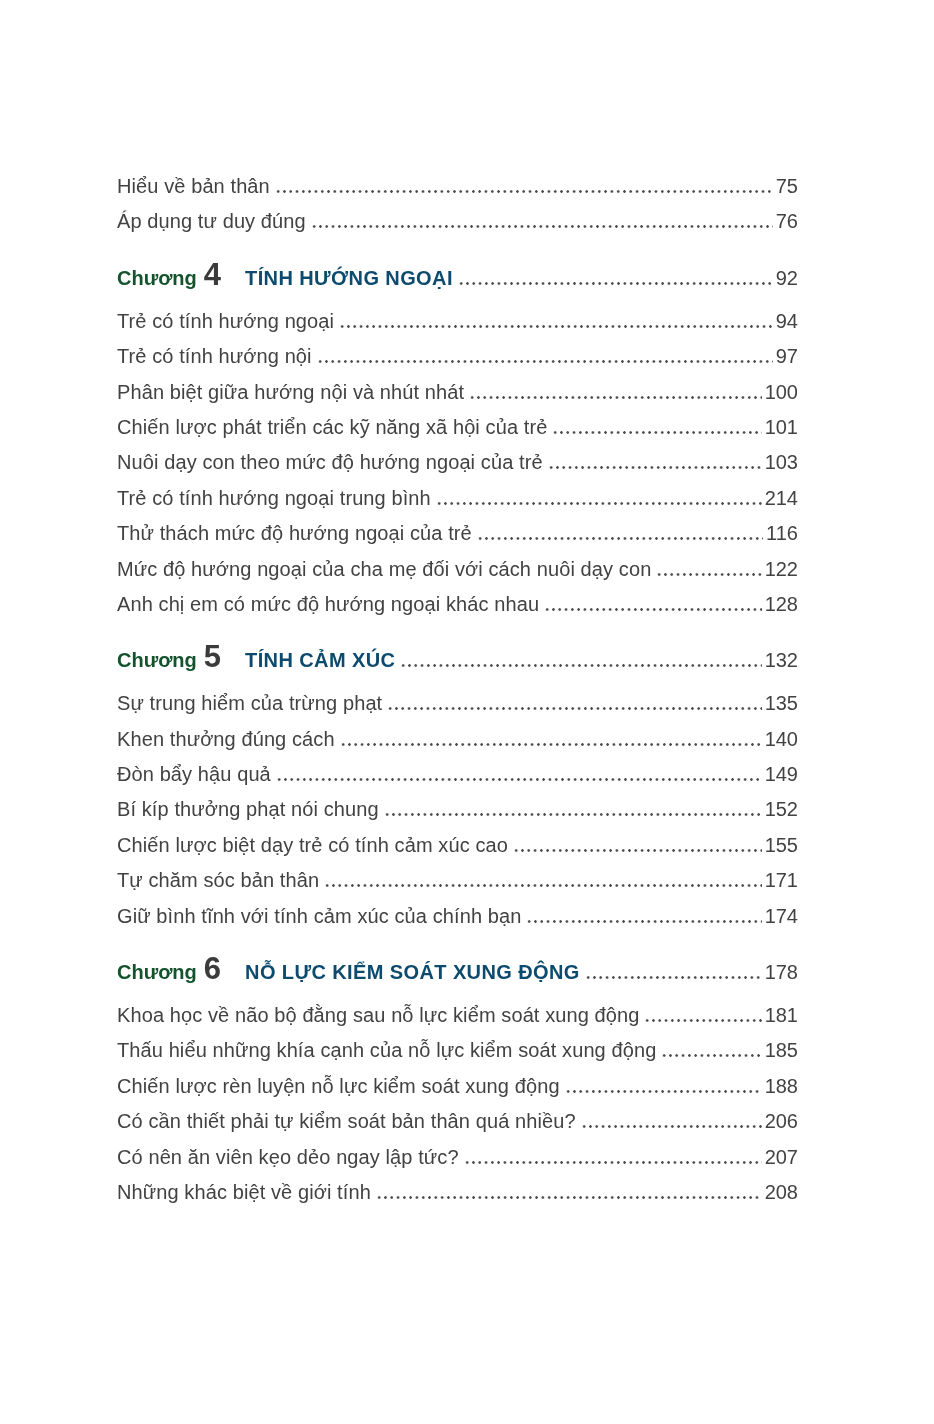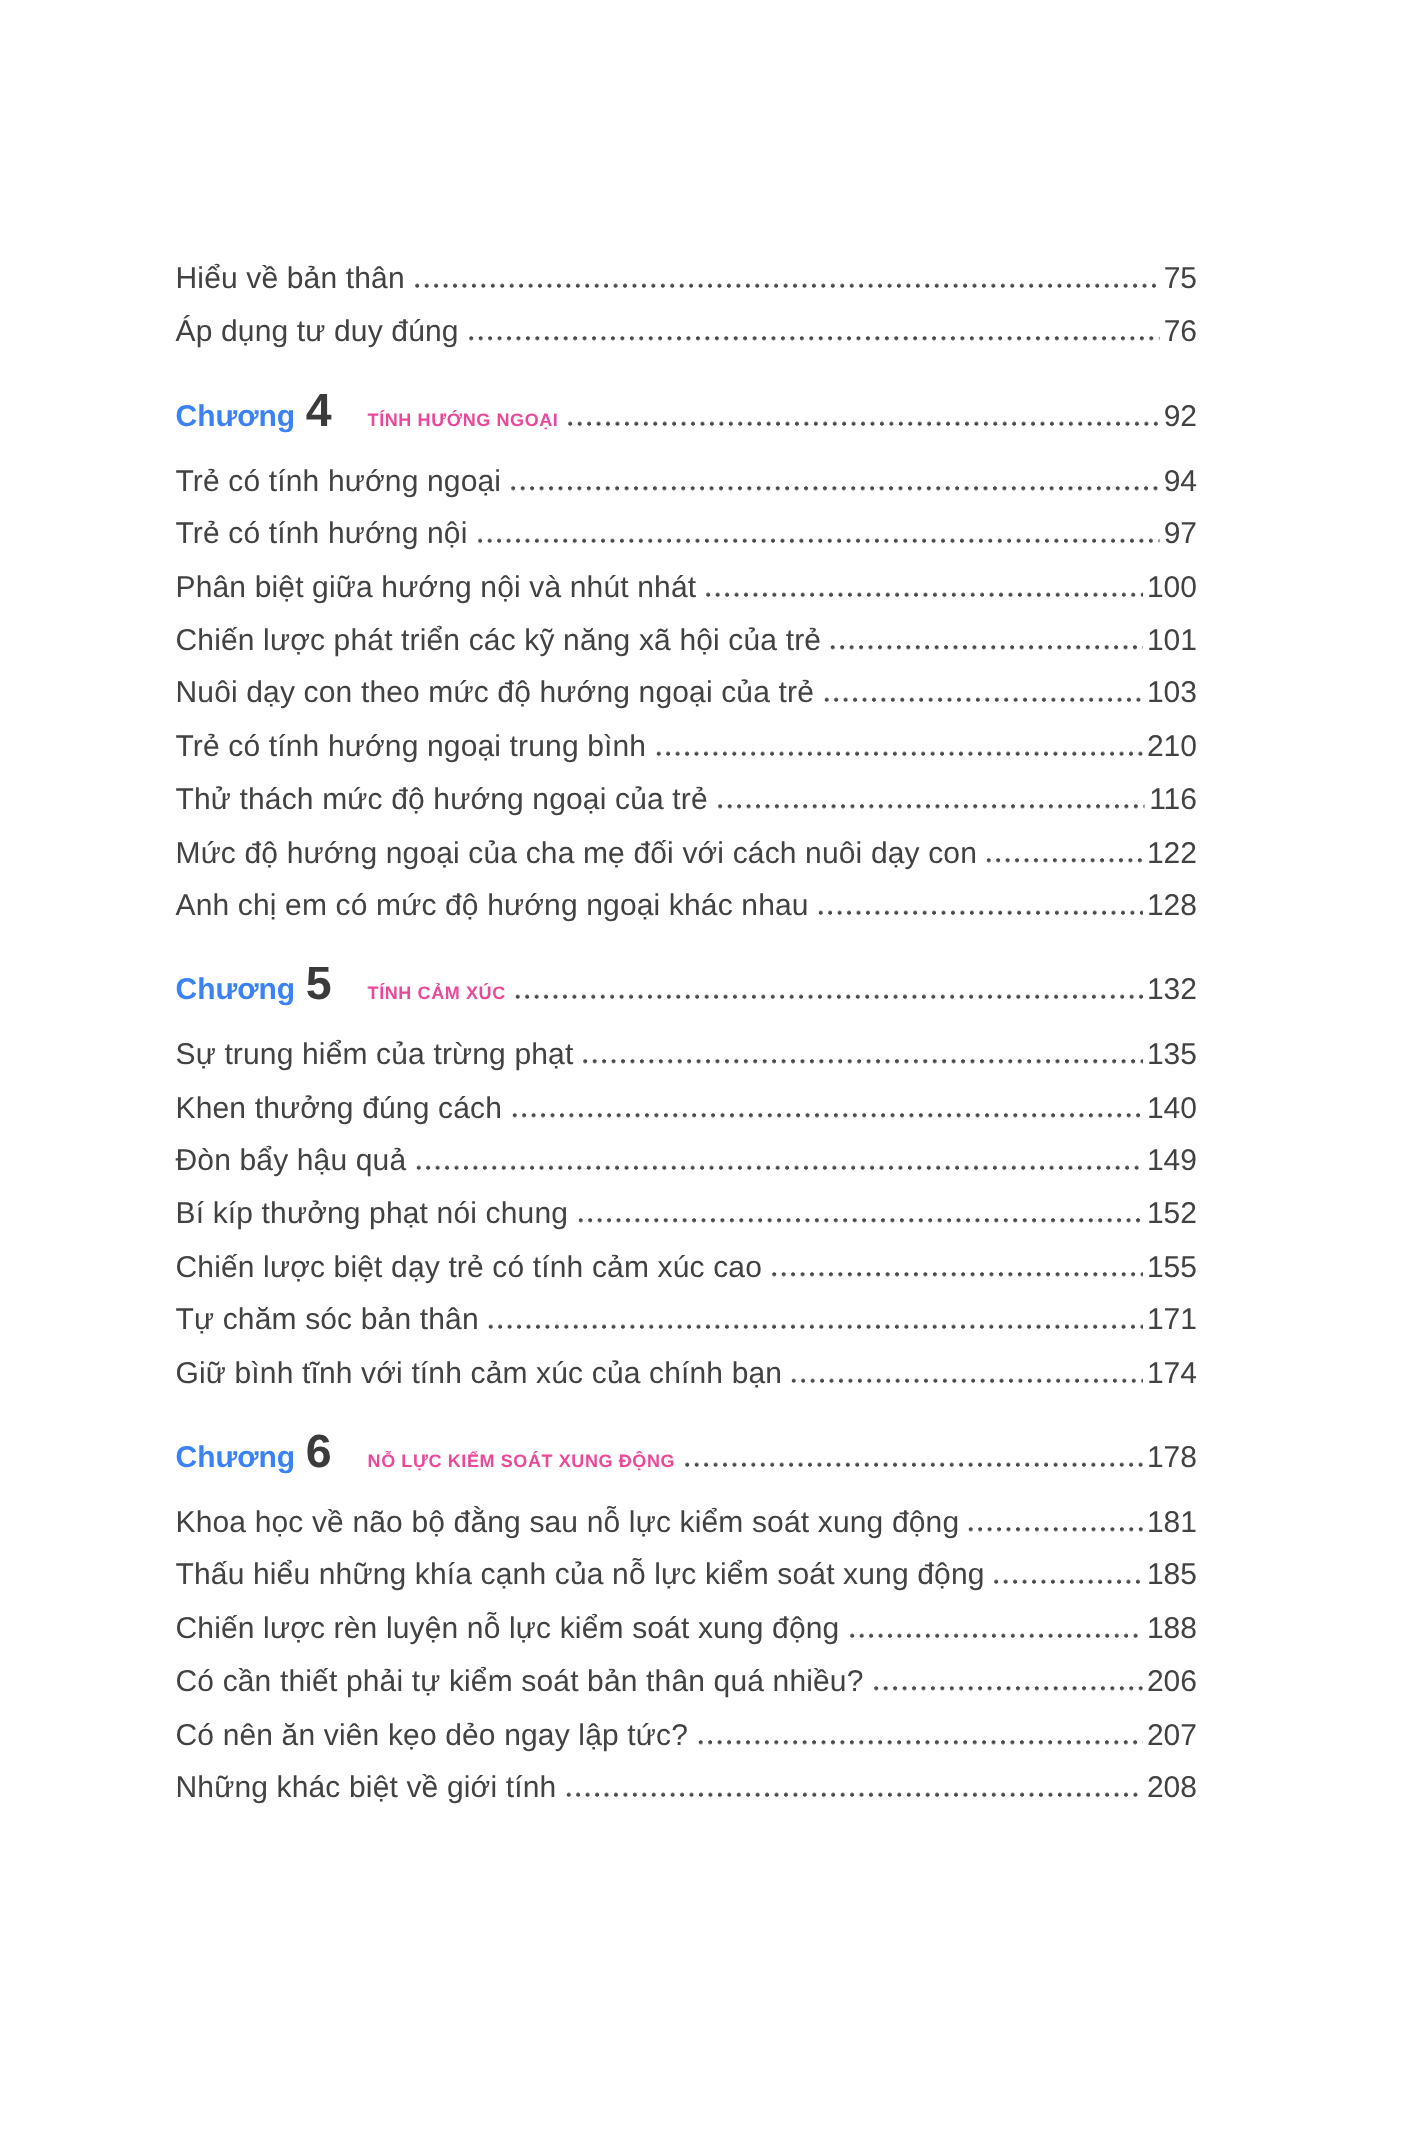--- a/index.html
+++ b/index.html
@@ -39,37 +39,37 @@
     font-weight: 400;
     line-height: 23px;
     white-space: nowrap;
     letter-spacing: 0.1px;
   }
   .ch-label {
     font-size: 20px;
     font-weight: 700;
     line-height: 24px;
     white-space: nowrap;
-    color: #3b82f6;
+    color: #14532d;
   }
   .ch-num {
     font-size: 31px;
     font-weight: 700;
     line-height: 33px;
     margin-left: 7px;
     color: #3b3b3b;
   }
   .ch-title {
-    font-size: 12px;
+    font-size: 20px;
     font-weight: 700;
     line-height: 24px;
     margin-left: 24px;
     white-space: nowrap;
     letter-spacing: 0.4px;
-    color: #ec4899;
+    color: #0c4a6e;
   }
   .dots {
     flex: 1 1 auto;
     height: 3px;
     margin: 0 3px 0 5px;
     background-image: radial-gradient(circle, #4a4a4a 1.15px, transparent 1.45px);
     background-size: 6.3px 3px;
     background-repeat: repeat-x;
     background-position: left bottom;
   }
@@ -125,21 +125,21 @@
     <span class="pnum">101</span>
   </div>
       <div class="row entry">
     <span class="e-title">Nuôi dạy con theo mức độ hướng ngoại của trẻ</span>
     <span class="dots"></span>
     <span class="pnum">103</span>
   </div>
       <div class="row entry">
     <span class="e-title">Trẻ có tính hướng ngoại trung bình</span>
     <span class="dots"></span>
-    <span class="pnum">210</span>
+    <span class="pnum">214</span>
   </div>
       <div class="row entry">
     <span class="e-title">Thử thách mức độ hướng ngoại của trẻ</span>
     <span class="dots"></span>
     <span class="pnum">116</span>
   </div>
       <div class="row entry">
     <span class="e-title">Mức độ hướng ngoại của cha mẹ đối với cách nuôi dạy con</span>
     <span class="dots"></span>
     <span class="pnum">122</span>

